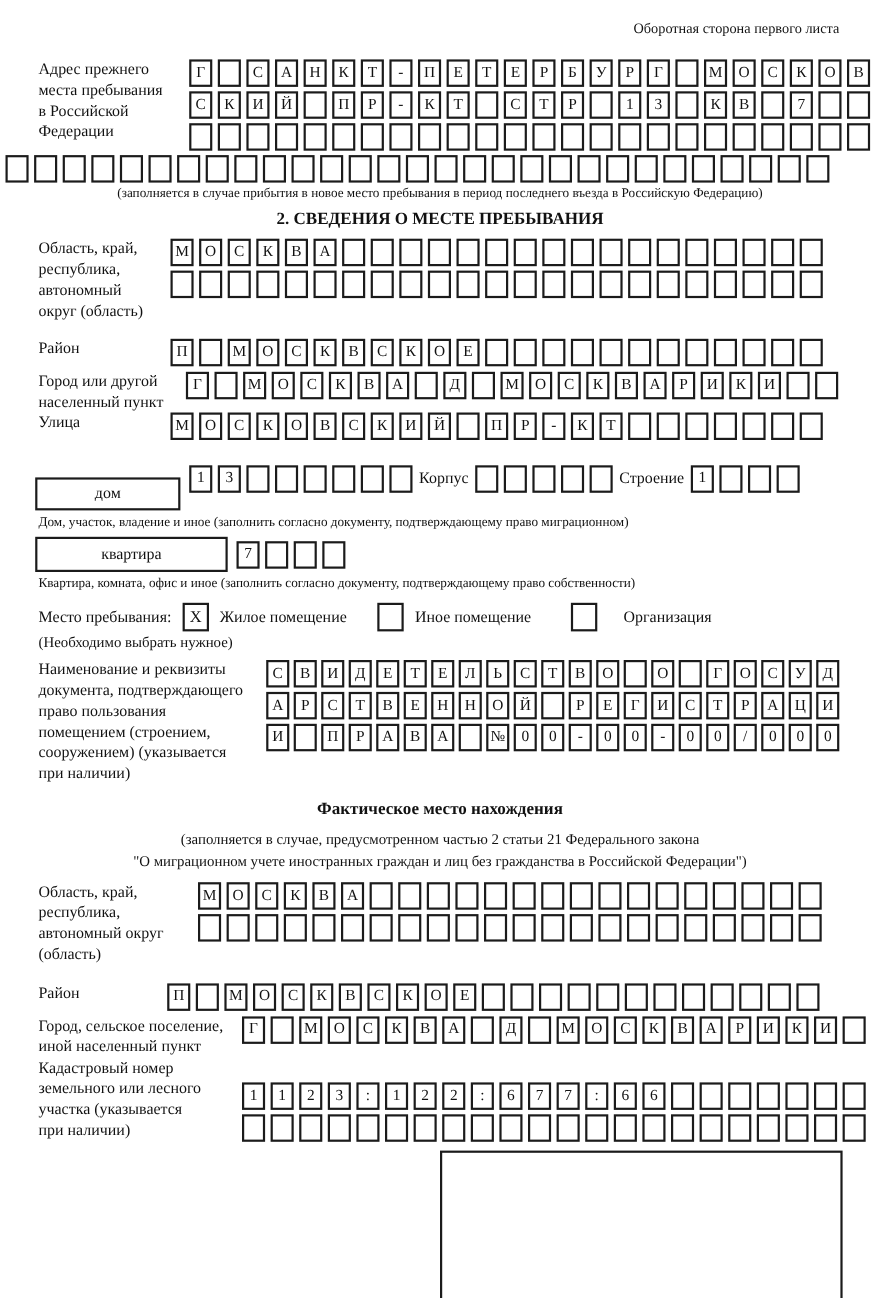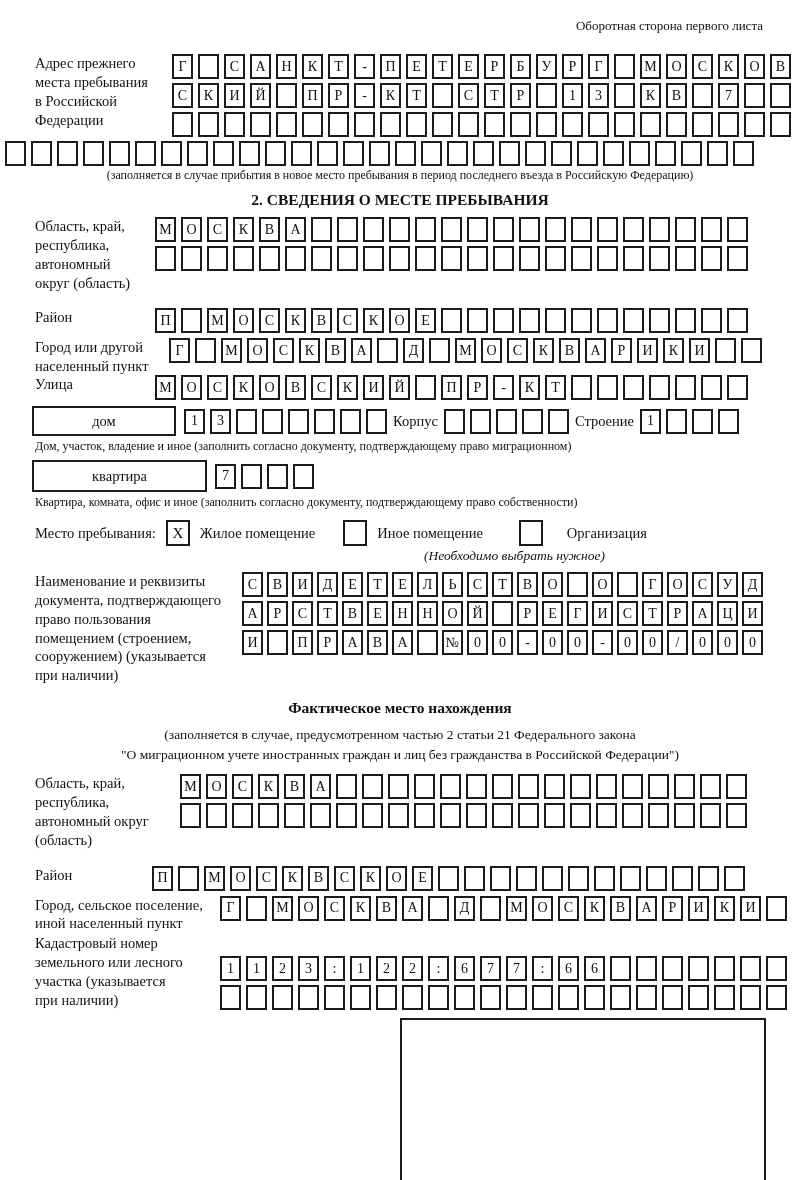--- a/index.html
+++ b/index.html
@@ -34,21 +34,21 @@
     font-size:14.5px;background:#fff;
   }
   .house-row{display:flex;align-items:center;margin:6px 0 3px -3px;}
   .inline-lbl{font-size:14.5px;margin:0 6px;white-space:nowrap;}
   .apt-row{display:flex;align-items:center;margin:6px 0 3px -3px;}
   .stay-row{display:flex;align-items:center;margin:10px 0 2px 0;font-size:14.5px;}
   .checkbox{
     box-sizing:border-box;width:24px;height:26px;border:2px solid #1b1b1b;
     display:flex;align-items:center;justify-content:center;font-size:15px;margin:0 10px;
   }
-  .choose-note{font-size:13.5px;text-align:right;margin:2px 160px 8px 0;font-style:italic;}
+  .choose-note{font-size:13.5px;text-align:left;margin:2px 160px 8px 0;}
   .doc-field{display:flex;align-items:flex-start;margin:4px 0 2px 0;}
   .actual-note{font-size:13.5px;text-align:center;line-height:1.45;margin:0 0 10px 0;white-space:pre-line;}
   .stamp-box{
     box-sizing:border-box;border:2px solid #1b1b1b;
     width:366px;height:178px;margin:8px 0 4px 365px;background:#fff;
   }
   .mb0{margin-bottom:0;}
 </style>
 </head>
 <body>
@@ -319,21 +319,21 @@
         <span class="cell"></span>
         <span class="cell"></span>
         <span class="cell"></span>
         <span class="cell"></span>
         <span class="cell"></span>
         <span class="cell"></span>
       </div>
   </div>
 
   <div class="house-row">
-    <div class="widebox" style="width:144px;">дом</div>
+    <div class="widebox" style="width:132px;margin-top:28px;">дом</div>
     <div class="cells" style="margin-left:8px;">
         <span class="cell">1</span>
         <span class="cell">3</span>
         <span class="cell"></span>
         <span class="cell"></span>
         <span class="cell"></span>
         <span class="cell"></span>
         <span class="cell"></span>
         <span class="cell"></span>
       </div>

